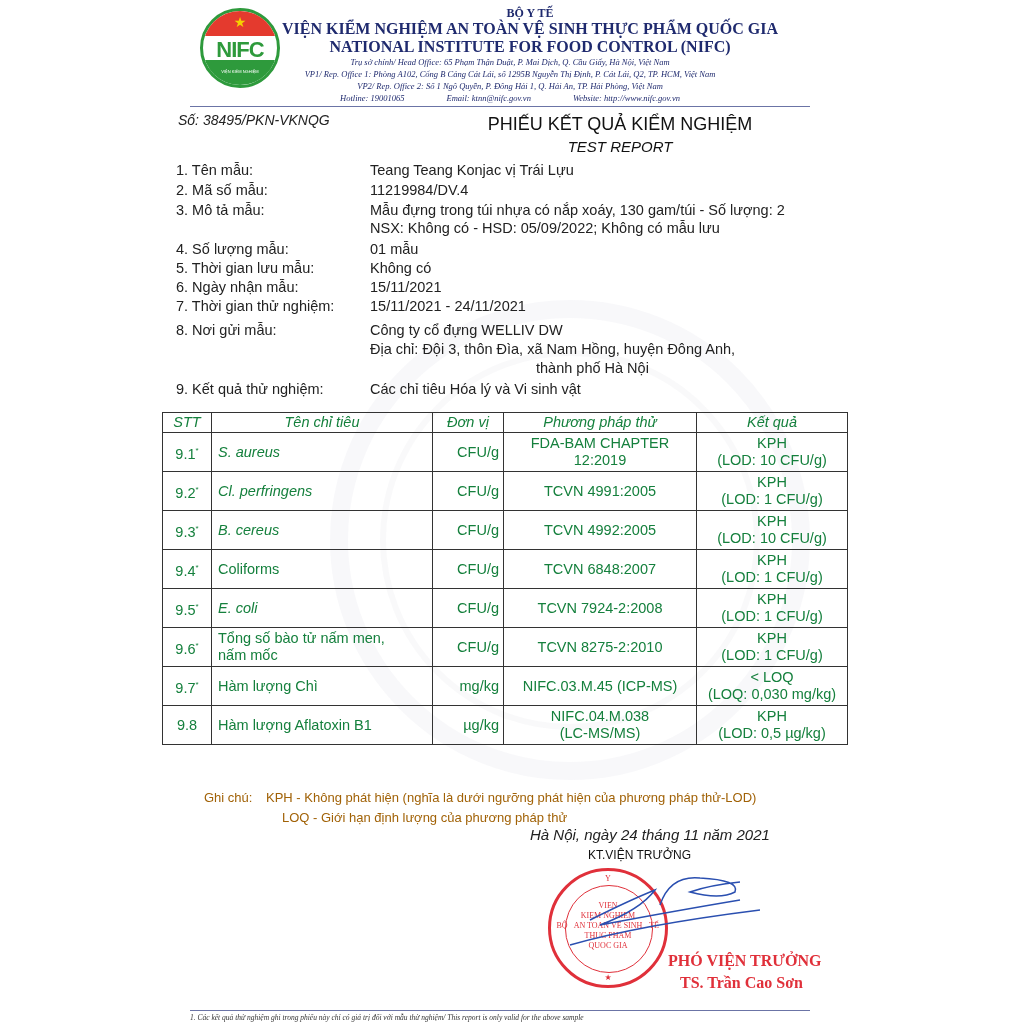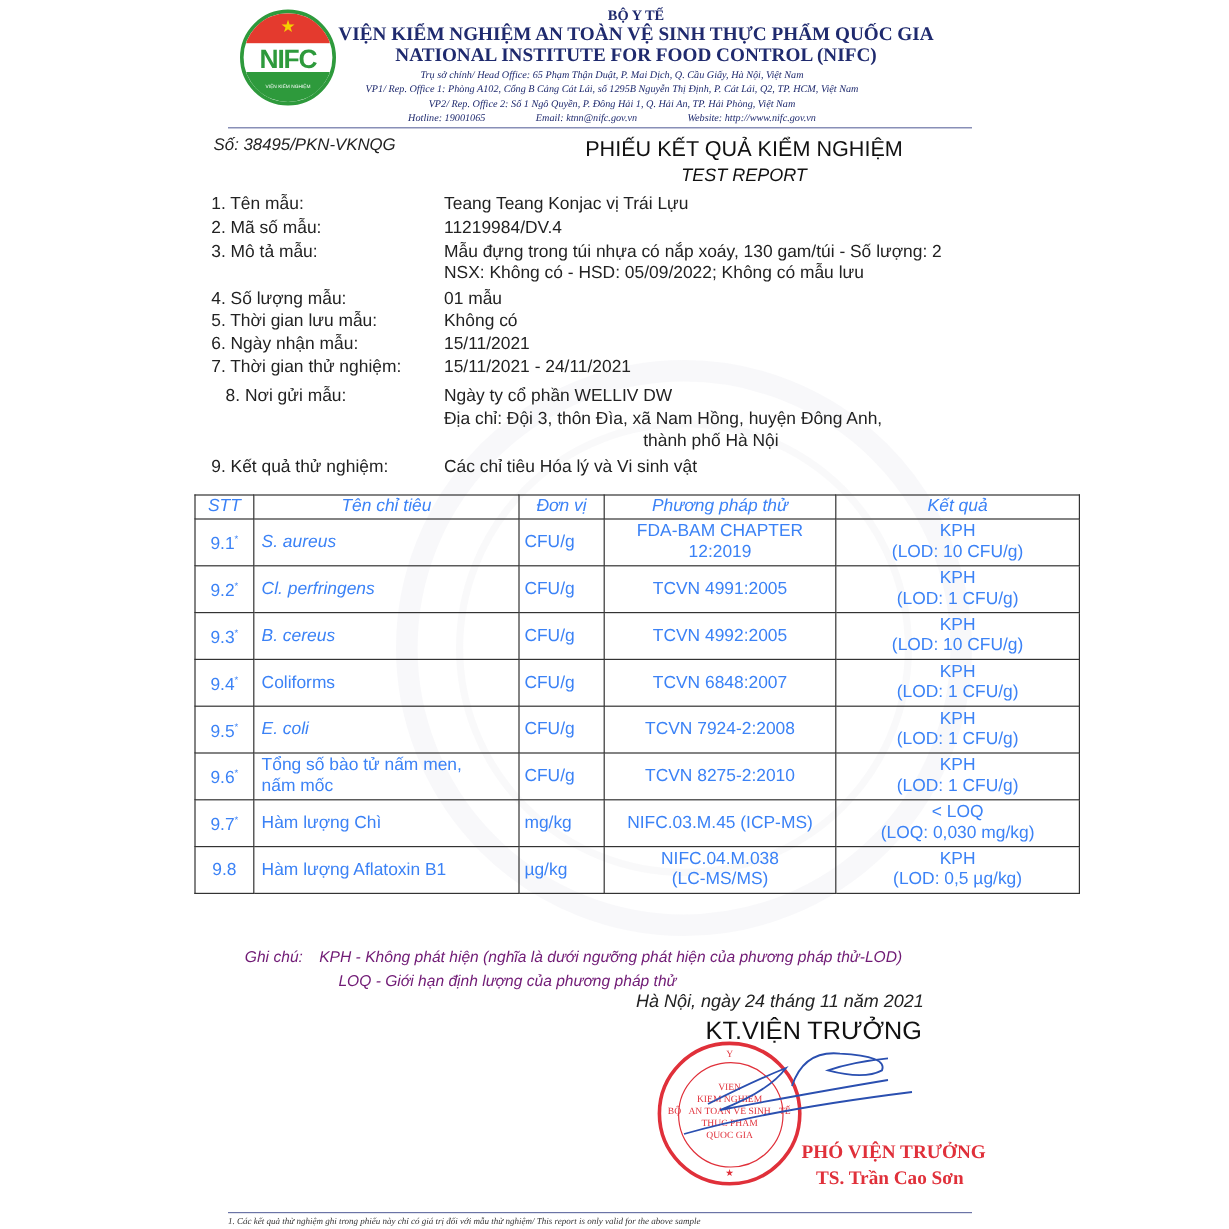--- a/index.html
+++ b/index.html
@@ -23,34 +23,34 @@
   .org { font-family:"Liberation Serif", serif; color:#1f2a6e; text-align:center; font-weight:bold; left:290px; width:480px; }
   .hdr-small { font-family:"Liberation Serif", serif; font-style:italic; color:#1f2a6e; font-size:8.5px; text-align:center; left:230px; width:560px; }
   .rule { background:#6b74a6; height:1px; left:190px; width:620px; }
   
   .docno { left:178px; top:112px; font-size:14px; font-style:italic; color:#222; }
   .title { left:470px; top:114px; width:300px; text-align:center; font-size:18px; color:#111; }
   .subtitle { left:470px; top:138px; width:300px; text-align:center; font-size:15px; font-style:italic; color:#111; }
   .info-label { left:176px; font-size:14.5px; color:#222; }
   .info-val { left:370px; font-size:14.5px; color:#222; }
   
-  table.results { position:absolute; left:162px; top:412px; width:738px; border-collapse:collapse; font-size:14.5px; color:#3b82f6; }
+  table.results { position:absolute; left:162px; top:412px; width:686px; border-collapse:collapse; font-size:14.5px; color:#15803d; }
   table.results td, table.results th { border:1px solid #333; padding:0 4px; line-height:17px; }
   table.results th { font-weight:normal; font-style:italic; height:19px; text-align:center; }
   table.results td { height:38px; }
   td.stt { text-align:center; width:40px; }
   td.name { text-align:left; width:210px; padding-left:6px !important; }
-  td.unit { text-align:left; width:62px; }
+  td.unit { text-align:right; width:62px; }
   td.method { text-align:center; width:184px; }
   td.result { text-align:center; }
   .it { font-style:italic; }
   sup { font-size:8px; }
-  .note { font-size:13px; font-style:italic; color:#701a75; }
+  .note { font-size:13px; color:#a16207; }
   .place { font-size:15px; font-style:italic; color:#222; }
-  .sign-title { font-size:21px; color:#111; }
+  .sign-title { font-size:12px; color:#111; }
   .stamp { left:548px; top:868px; width:120px; height:120px; border-radius:50%; border:3px solid #e0303a; box-sizing:border-box; }
   .stamp-inner { position:absolute; left:14px; top:14px; width:86px; height:86px; border-radius:50%; border:1.5px solid #e0303a; }
   .stamp-text { position:absolute; left:0; width:100%; text-align:center; color:#e0303a; font-size:8px; font-family:"Liberation Serif", serif; line-height:10px; }
   .signer { font-family:"Liberation Serif", serif; font-weight:bold; color:#e0303a; font-size:16px; }
   .footer { left:190px; top:1013px; font-family:"Liberation Serif", serif; font-style:italic; font-size:7.5px; color:#333; }
 </style>
 </head>
 <body>
 
 <div class="watermark"></div>
@@ -96,22 +96,22 @@
 
 <div class="abs info-label" style="top:260px;">5. Thời gian lưu mẫu:</div>
 <div class="abs info-val" style="top:260px;">Không có</div>
 
 <div class="abs info-label" style="top:279px;">6. Ngày nhận mẫu:</div>
 <div class="abs info-val" style="top:279px;text-align:right;">15/11/2021</div>
 
 <div class="abs info-label" style="top:298px;">7. Thời gian thử nghiệm:</div>
 <div class="abs info-val" style="top:298px;">15/11/2021 - 24/11/2021</div>
 
-<div class="abs info-label" style="top:322px;margin-left:12px;">8. Nơi gửi mẫu:</div>
-<div class="abs info-val" style="top:322px;">Ngày ty cổ phần WELLIV DW</div>
+<div class="abs info-label" style="top:322px;">8. Nơi gửi mẫu:</div>
+<div class="abs info-val" style="top:322px;">Công ty cổ đựng WELLIV DW</div>
 <div class="abs info-val" style="top:341px;">Địa chỉ: Đội 3, thôn Đìa, xã Nam Hồng, huyện Đông Anh,</div>
 <div class="abs info-val" style="top:360px; left:536px;">thành phố Hà Nội</div>
 
 <div class="abs info-label" style="top:381px;">9. Kết quả thử nghiệm:</div>
 <div class="abs info-val" style="top:381px;">Các chỉ tiêu Hóa lý và Vi sinh vật</div>
 
 <table class="results">
   <thead>
     <tr>
       <th>STT</th>

